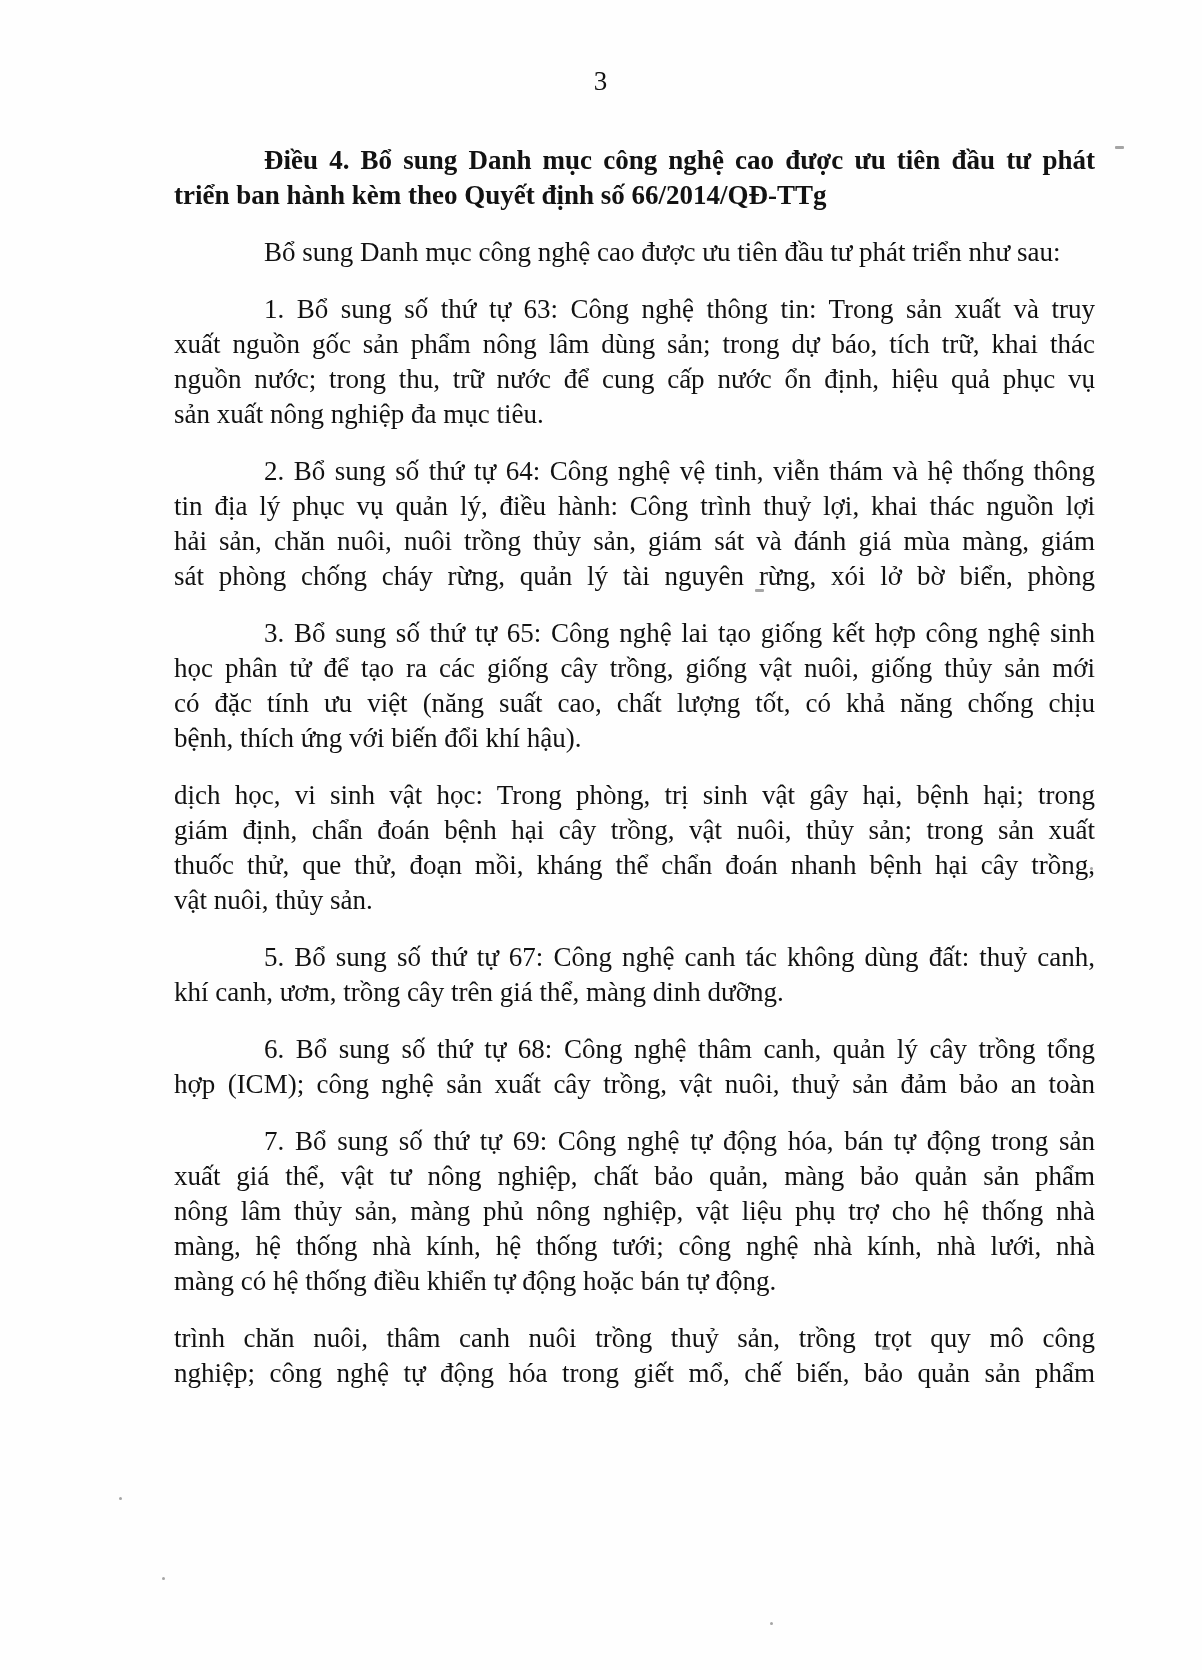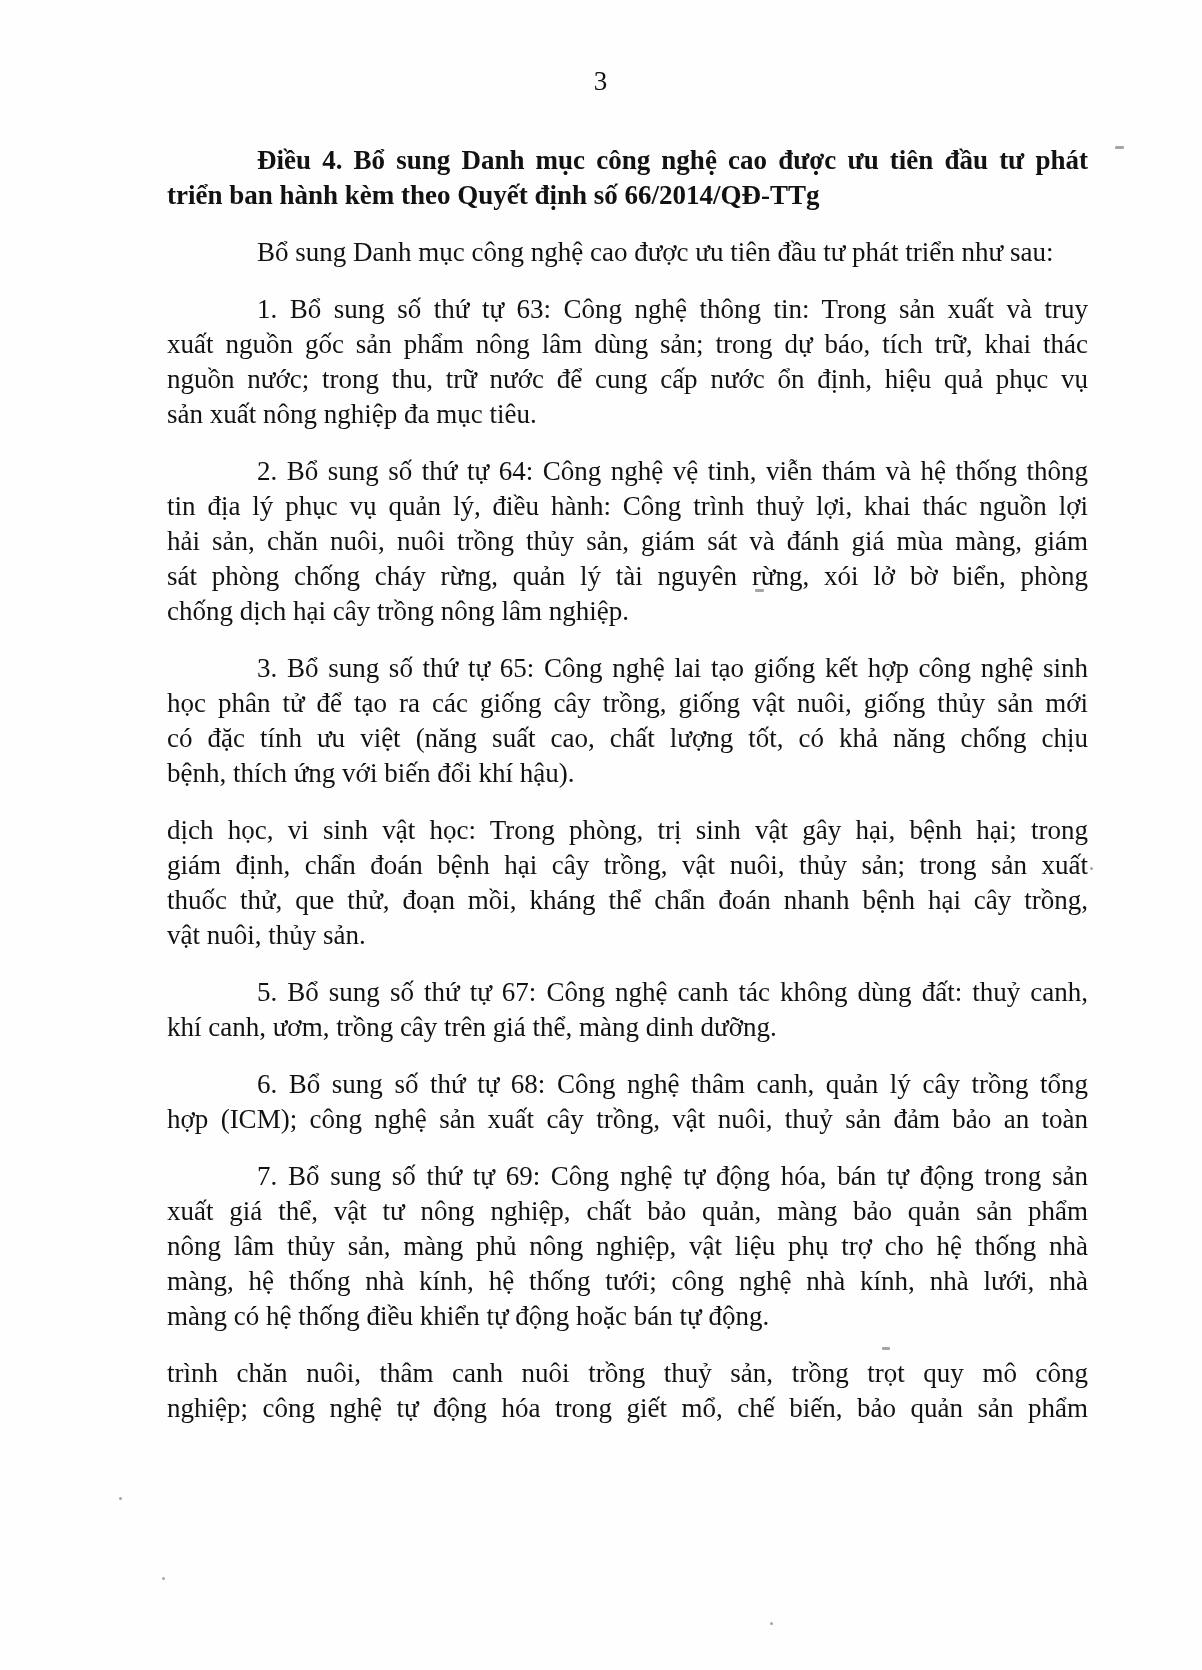--- a/index.html
+++ b/index.html
@@ -26,21 +26,21 @@
     top: 64px;
     left: 0;
     width: 1202px;
     text-align: center;
     font-size: 27px;
     line-height: 35px;
     letter-spacing: 1px;
   }
   .content {
     position: absolute;
-    left: 167px;
+    left: 174px;
     top: 143px;
     width: 921px;
     font-size: 27px;
   }
   .heading {
     font-weight: bold;
   }
   .para {
     margin-top: 22px;
   }
@@ -87,21 +87,20 @@
         <div class="ln first">1. Bổ sung số thứ tự 63: Công nghệ thông tin: Trong sản xuất và truy</div>
         <div class="ln">xuất nguồn gốc sản phẩm nông lâm dùng sản; trong dự báo, tích trữ, khai thác</div>
         <div class="ln">nguồn nước; trong thu, trữ nước để cung cấp nước ổn định, hiệu quả phục vụ</div>
         <div class="ln last">sản xuất nông nghiệp đa mục tiêu.</div>
       </section>
     <section class="para">
         <div class="ln first">2. Bổ sung số thứ tự 64: Công nghệ vệ tinh, viễn thám và hệ thống thông</div>
         <div class="ln">tin địa lý phục vụ quản lý, điều hành: Công trình thuỷ lợi, khai thác nguồn lợi</div>
         <div class="ln">hải sản, chăn nuôi, nuôi trồng thủy sản, giám sát và đánh giá mùa màng, giám</div>
         <div class="ln">sát phòng chống cháy rừng, quản lý tài nguyên rừng, xói lở bờ biển, phòng</div>
-        <div class="ln last">chống dịch hại cây trồng nông lâm nghiệp.</div>
       </section>
     <section class="para">
         <div class="ln first">3. Bổ sung số thứ tự 65: Công nghệ lai tạo giống kết hợp công nghệ sinh</div>
         <div class="ln">học phân tử để tạo ra các giống cây trồng, giống vật nuôi, giống thủy sản mới</div>
         <div class="ln">có đặc tính ưu việt (năng suất cao, chất lượng tốt, có khả năng chống chịu</div>
         <div class="ln last">bệnh, thích ứng với biến đổi khí hậu).</div>
       </section>
     <section class="para">
         <div class="ln">dịch học, vi sinh vật học: Trong phòng, trị sinh vật gây hại, bệnh hại; trong</div>
         <div class="ln">giám định, chẩn đoán bệnh hại cây trồng, vật nuôi, thủy sản; trong sản xuất</div>

